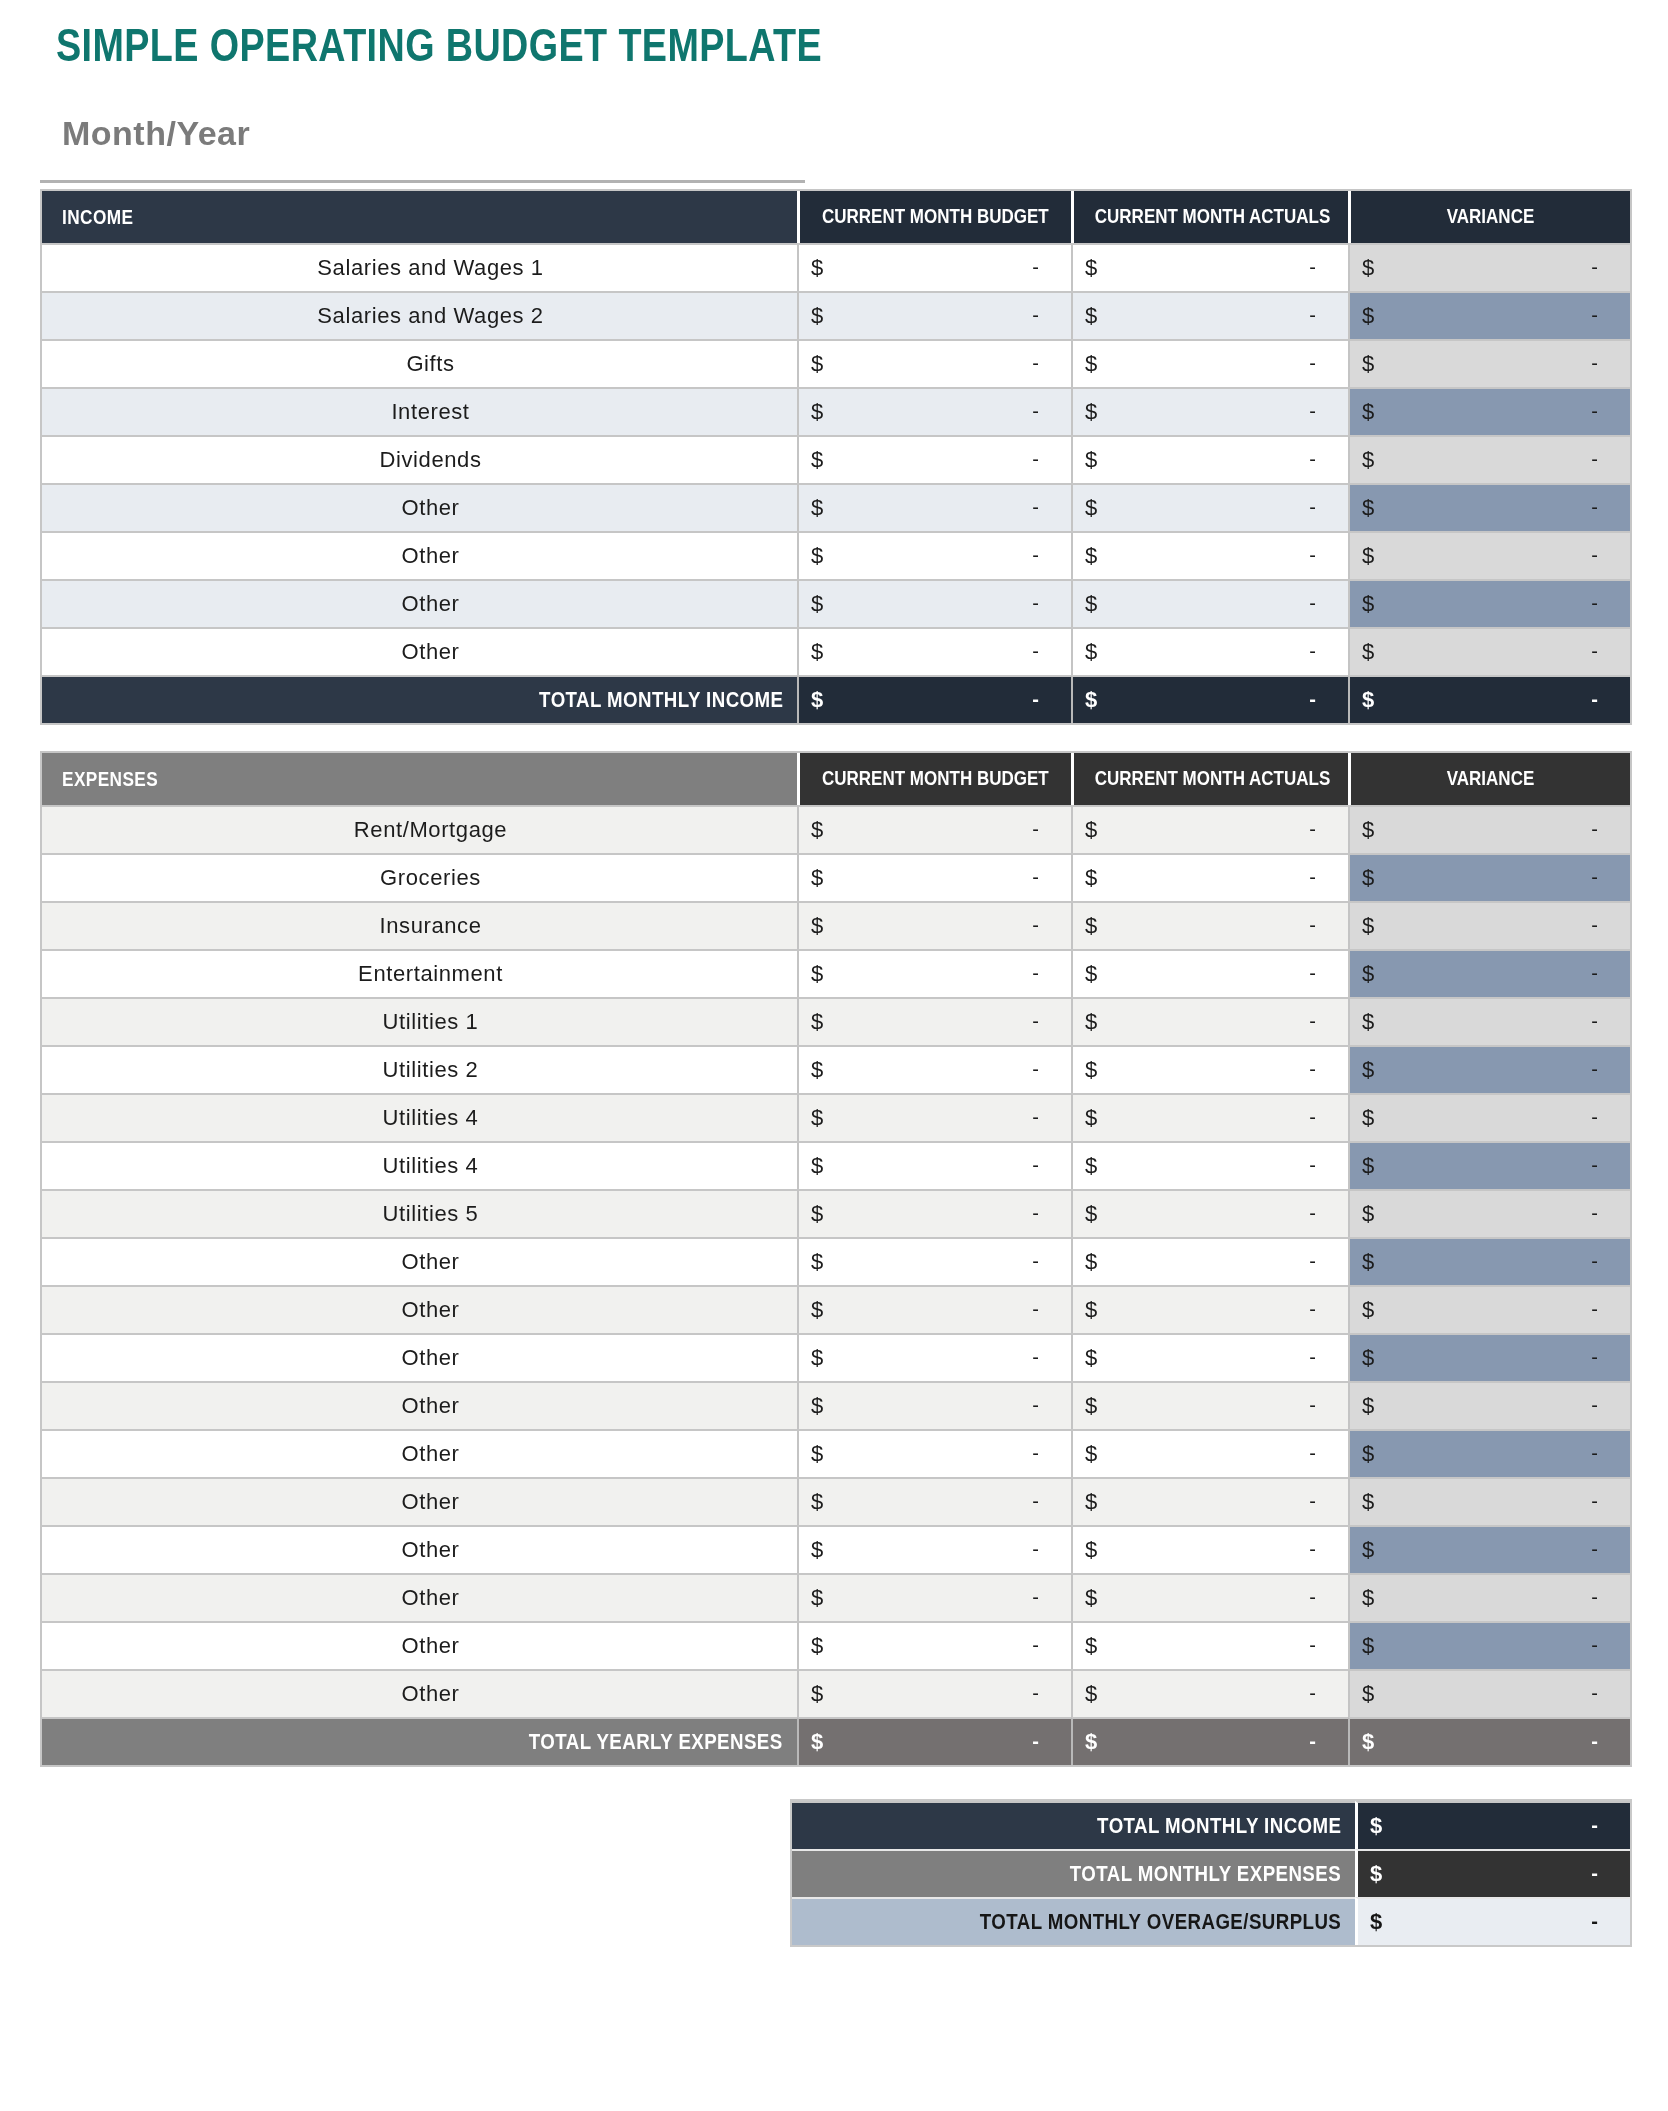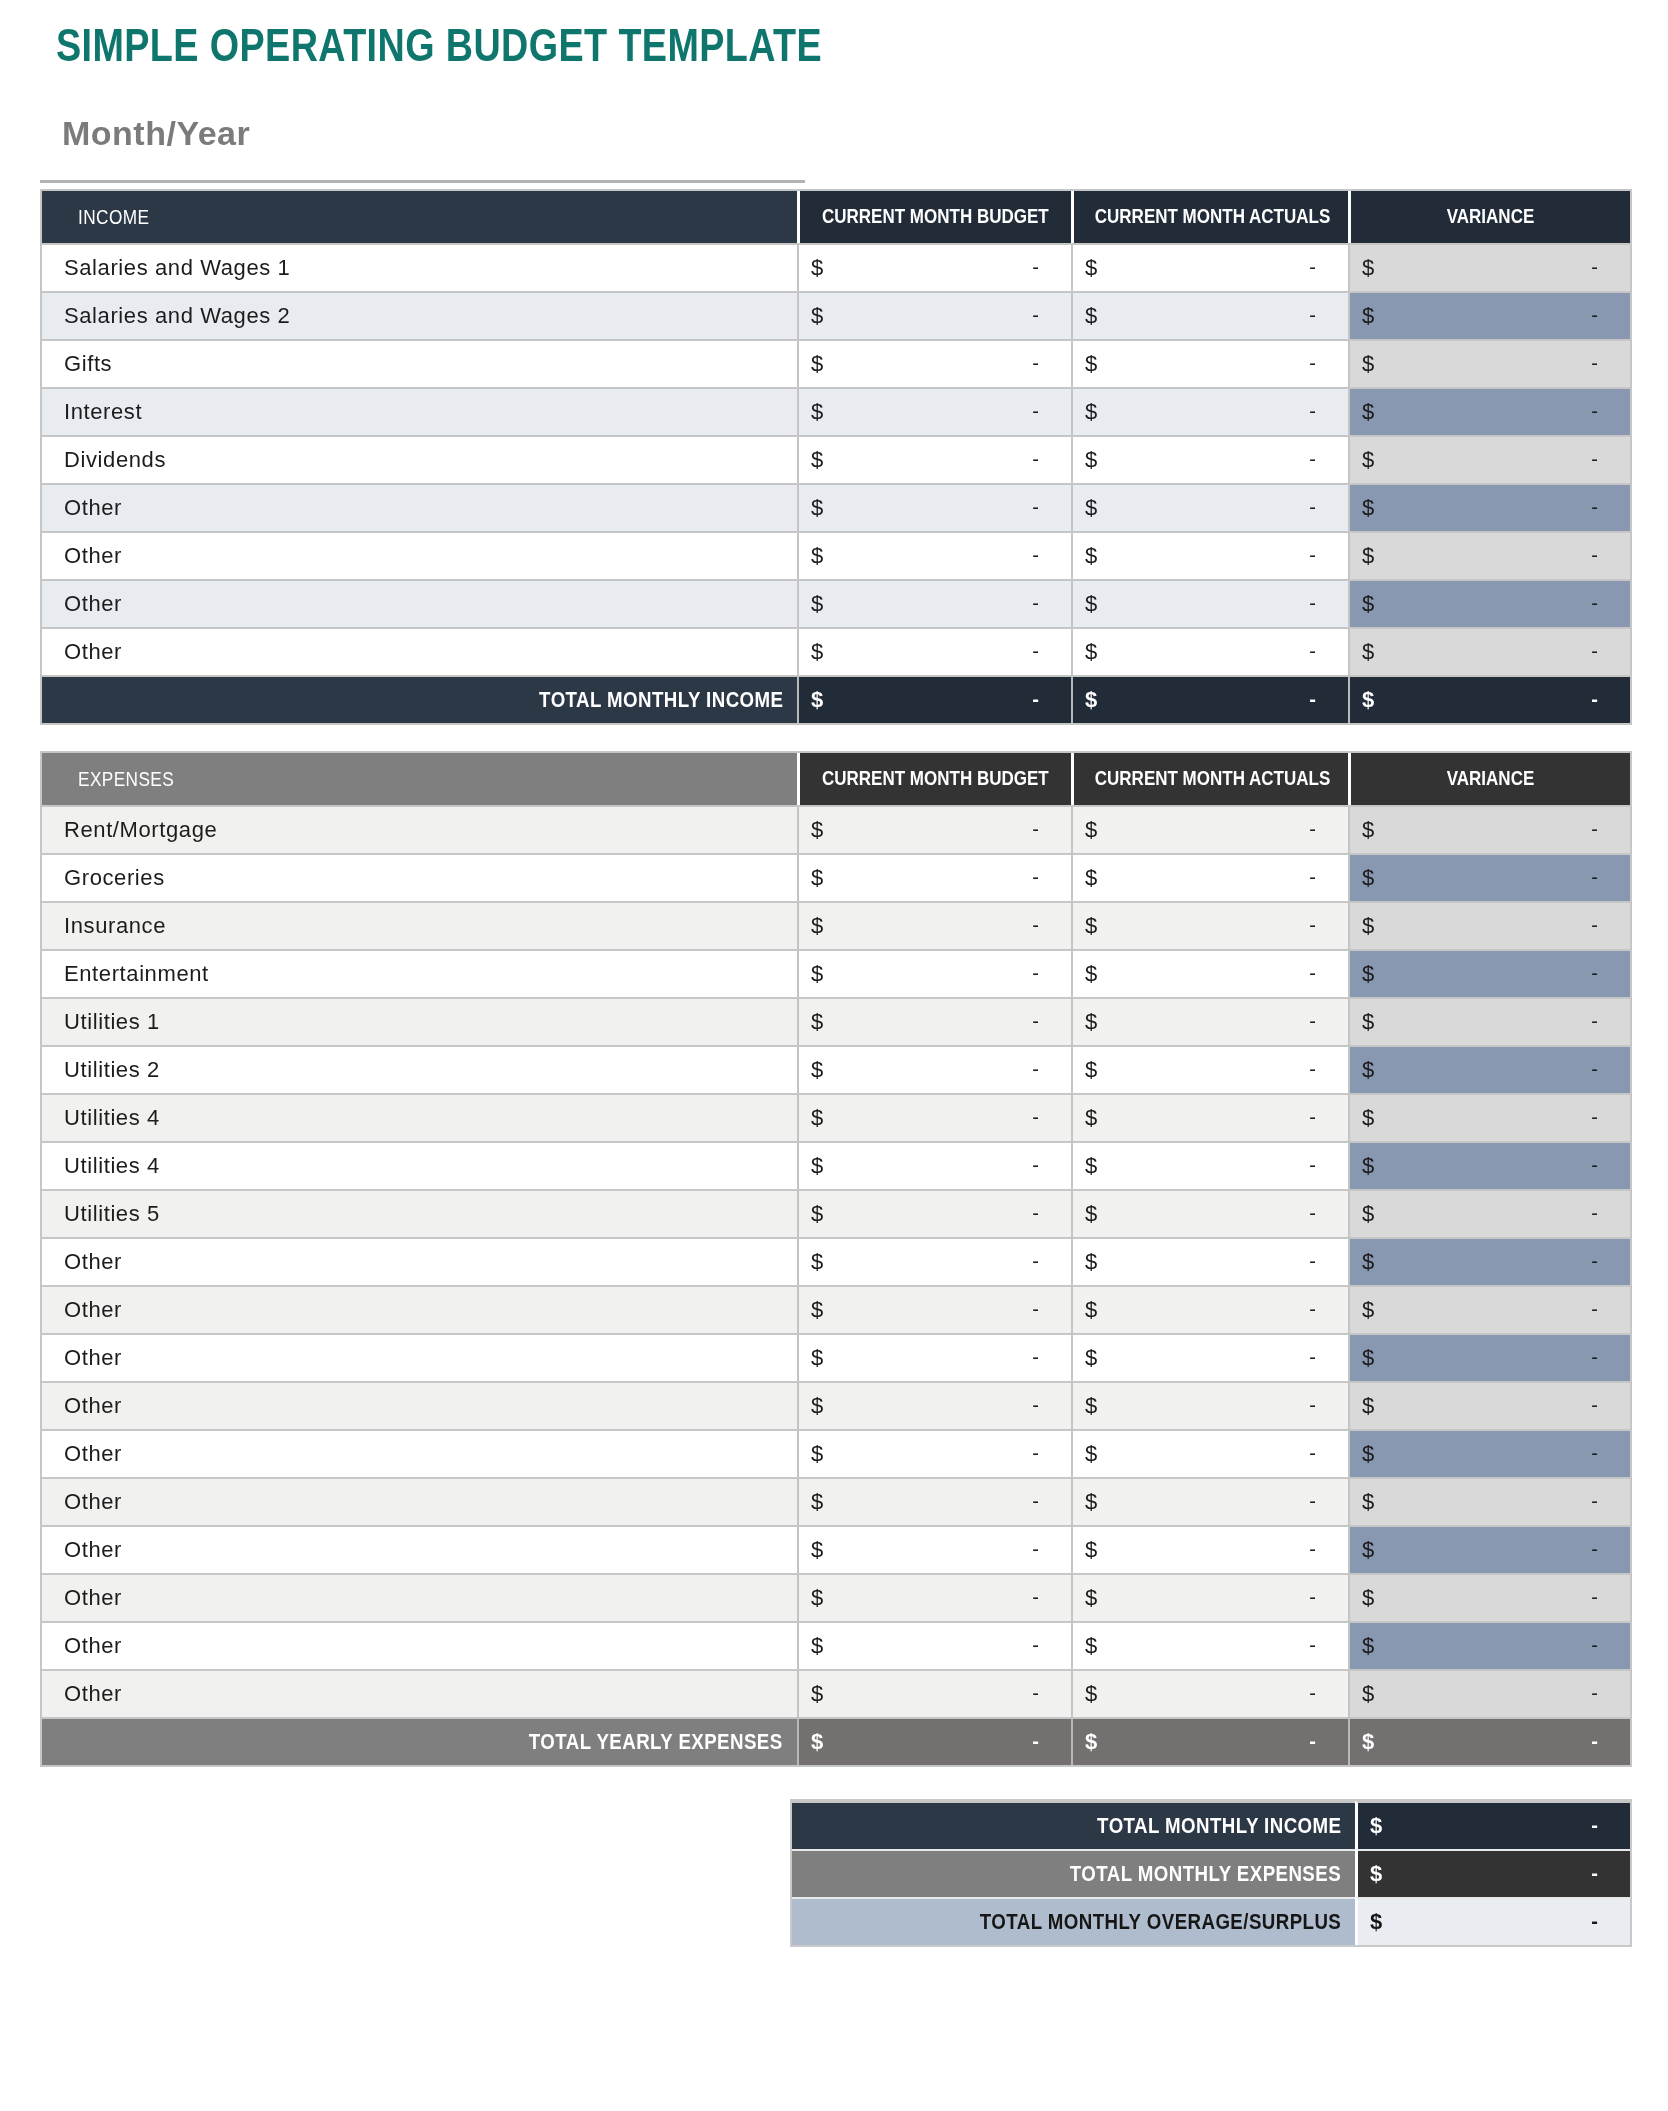--- a/index.html
+++ b/index.html
@@ -34,35 +34,35 @@
   #income-table  { margin-top:6px; }
   #expenses-table{ margin-top:26px; }
 
   th, td { padding:0; vertical-align:middle; font-weight:normal; }
 
   thead th { height:52px; }
   tbody td { height:48px; border-top:2px solid #c6c6c6; }
   tfoot td { height:48px; border-top:2px solid #c6c6c6; }
 
   .label-h {
-    text-align:left; padding-left:36px;
-    color:#ffffff; font-size:21px; font-weight:normal; letter-spacing:0.5px;
+    text-align:left; padding-left:20px;
+    color:#ffffff; font-size:21px; font-weight:bold; letter-spacing:0.5px;
   }
   .val-h {
     text-align:center; color:#ffffff; font-size:20px; font-weight:bold;
     border-left:3px solid #ffffff;
   }
   .navy-label   { background:#2d3847; }
   .navy-dark    { background:#222c39; }
   .gray-label   { background:#7f7f7f; }
   .charcoal     { background:#333333; }
   .yearly-dark  { background:#747070; }
 
   .label-cell {
-    text-align:left; padding-left:22px;
+    text-align:center; padding-left:22px;
     font-size:22px; color:#1c1c1c; letter-spacing:0.6px;
   }
   tbody .val { border-left:2px solid #c4c4c4; }
   .vwrap {
     display:flex; justify-content:space-between; align-items:center;
     padding:0 32px 0 12px;
   }
   .cur  { font-size:22px; }
   .dash { font-size:20px; }
   tbody .cur, tbody .dash { color:#1c1c1c; }

